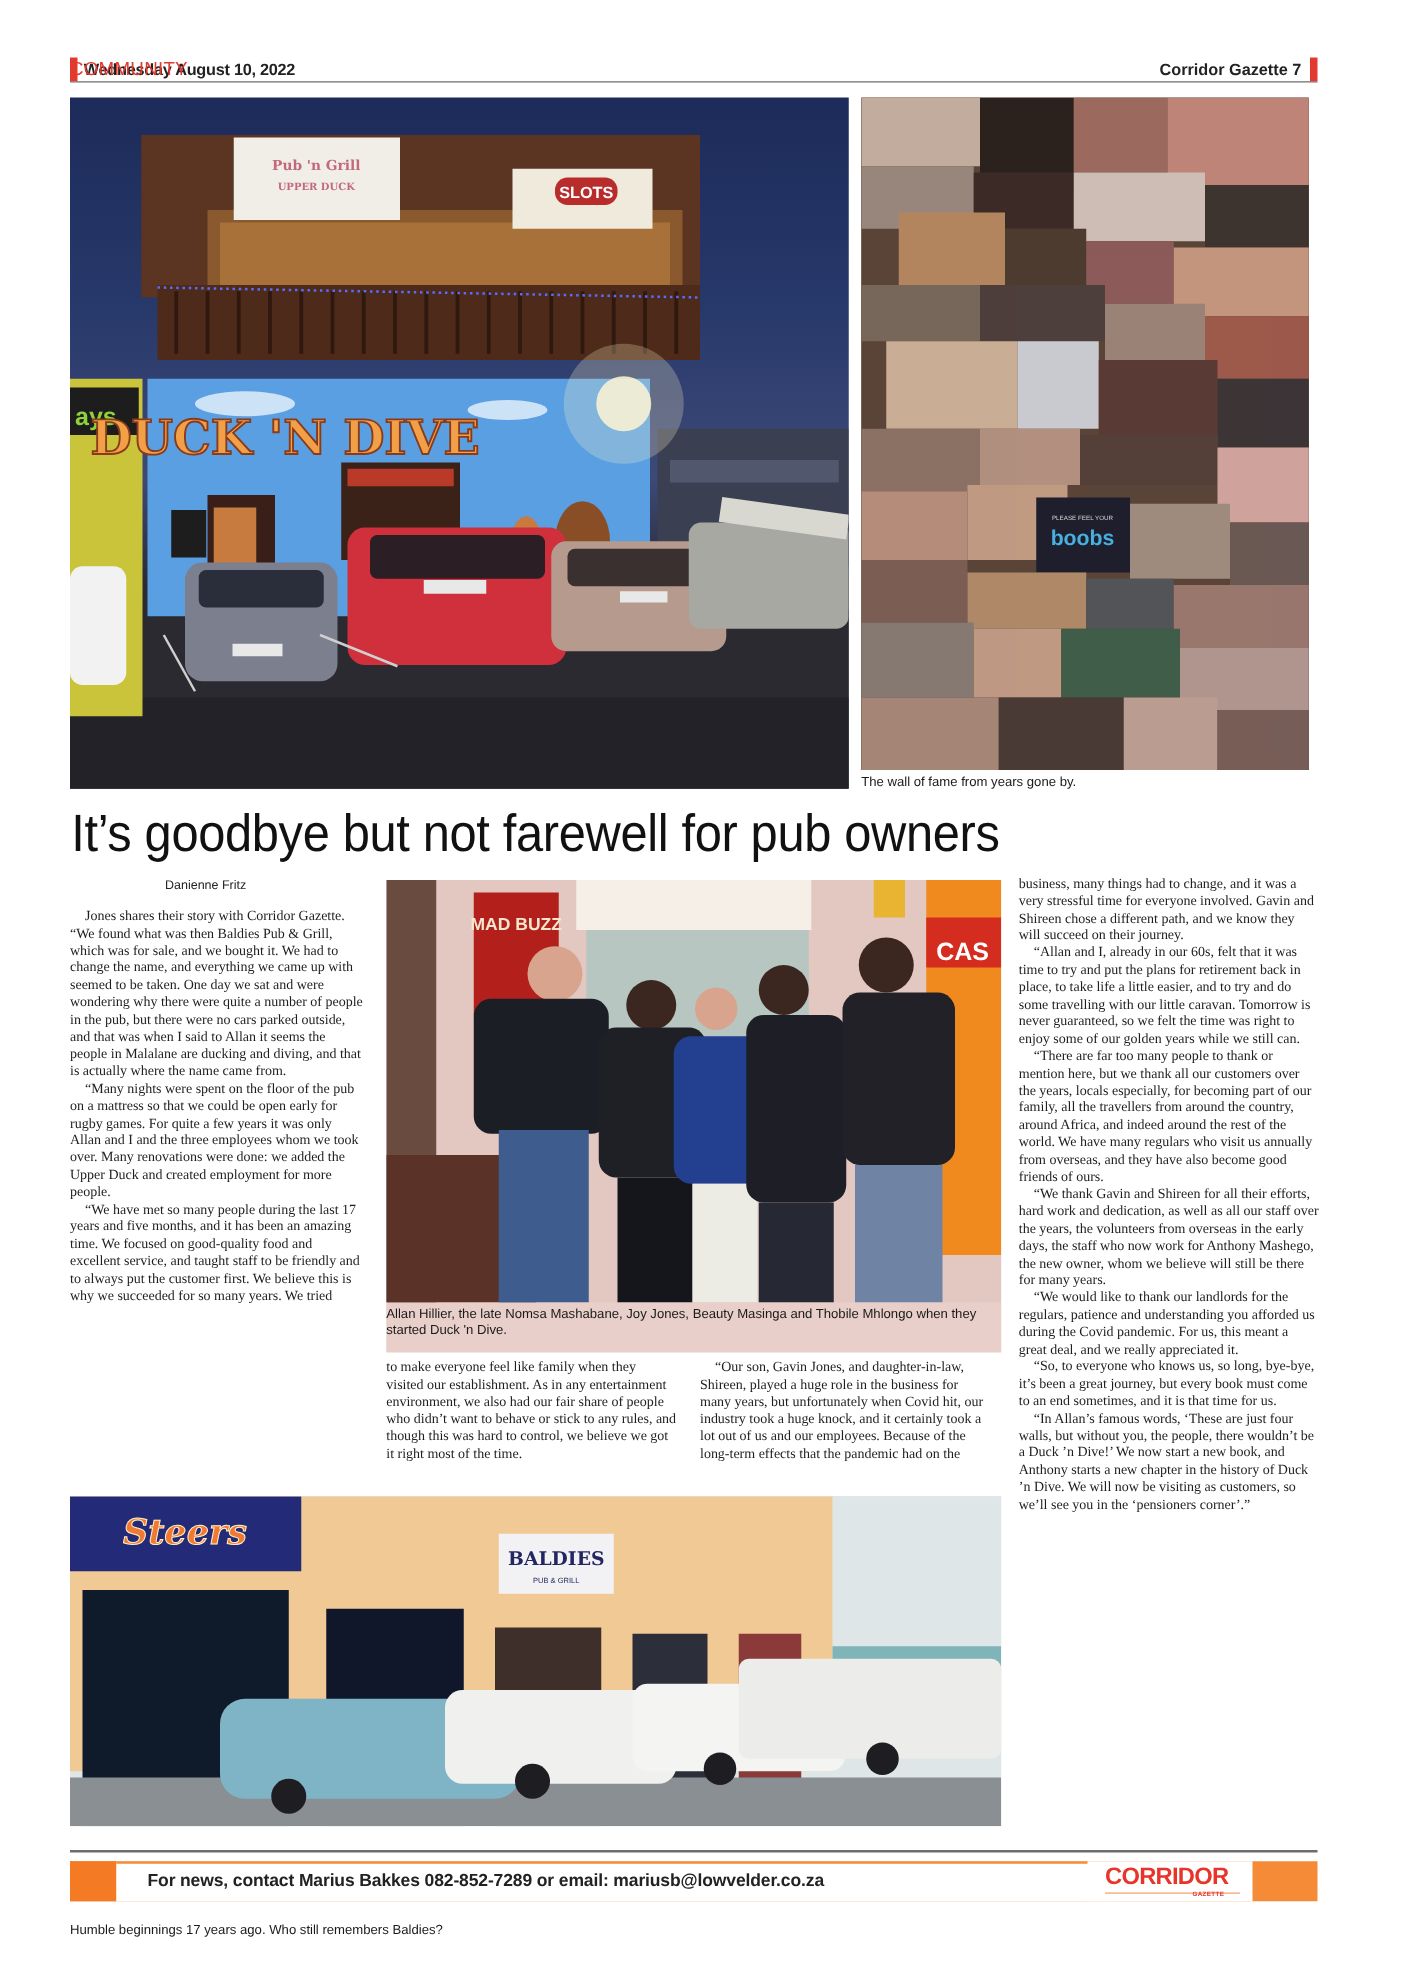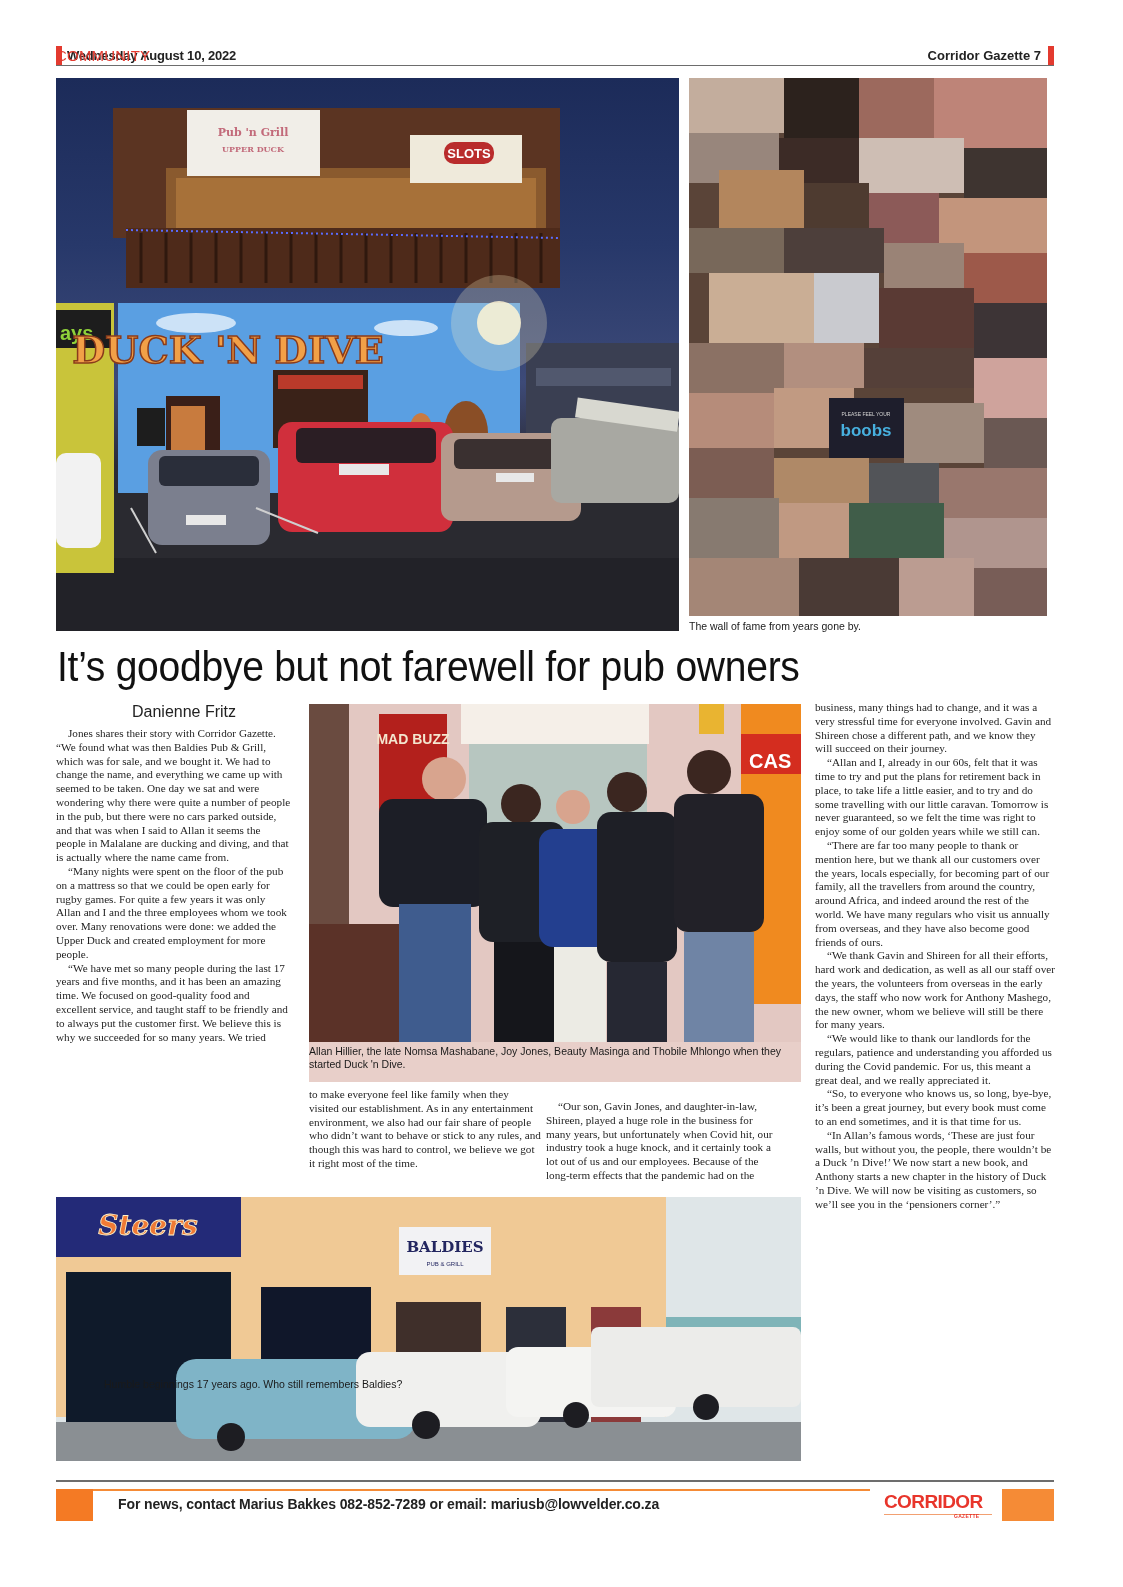--- a/index.html
+++ b/index.html
@@ -18,27 +18,27 @@
   .photo { position: absolute; overflow: hidden; }
   #photo-pub { left: 56px; top: 78px; width: 623px; height: 553px;
     background: linear-gradient(180deg, #1c2b59 0%, #27386a 30%, #3d4a78 55%, #2b2b36 70%, #26262c 100%); }
   #photo-wall { left: 689px; top: 78px; width: 358px; height: 538px; background: #6b4e3f; }
   #photo-staff { left: 309px; top: 704px; width: 492px; height: 378px; background: #e8cfc9; }
   #photo-baldies { left: 56px; top: 1197px; width: 745px; height: 264px; background: #d9e2e4; }
 
   .caption { position: absolute; font-family: "Liberation Sans", sans-serif; font-size: 10.5px; color: #1a1a1a; line-height: 13px; }
 
   .headline { position: absolute; left: 57px; top: 643px; font-family: "Liberation Sans", sans-serif; font-size: 42px; font-weight: normal; color: #111; letter-spacing: -0.3px; white-space: nowrap; transform: scaleX(0.93); transform-origin: left top; }
-  .byline { position: absolute; left: 132px; top: 703px; font-family: "Liberation Sans", sans-serif; font-size: 16px; color: #222; }
+  .byline { position: absolute; left: 132px; top: 703px; font-family: "Liberation Sans", sans-serif; font-size: 10px; color: #222; }
 
   .col { position: absolute; font-family: "Liberation Serif", serif; font-size: 11.2px; line-height: 13.8px; color: #1e1e1e; text-align: left; }
   .col p { text-indent: 12px; }
   #col-1 { left: 56px; top: 727px; width: 236px; }
   #col-2 { left: 309px; top: 1088px; width: 232px; }
-  #col-3 { left: 546px; top: 1088px; width: 232px; margin-top: 12px; }
+  #col-3 { left: 560px; top: 1088px; width: 232px; }
   #col-4 { left: 815px; top: 701px; width: 240px; }
 
   .rule-bottom { position: absolute; left: 56px; top: 1480px; width: 998px; height: 2px; background: #6d6d6d; }
 
   .footer { position: absolute; left: 56px; top: 1489px; width: 998px; height: 32px; background: #f58b36; }
   .footer .bar-l { position: absolute; left: 0; top: 0; width: 37px; height: 32px; background: #f47a24; }
   .footer .panel { position: absolute; left: 37px; top: 0; width: 800px; height: 32px; background: #ffffff; border-top: 2px solid #f58b36; }
   .footer .contact { position: absolute; left: 62px; top: 7px; font-family: "Liberation Sans", sans-serif; font-weight: bold; font-size: 14px; color: #222; letter-spacing: -0.1px; }
   .footer .logo-box { position: absolute; left: 814px; top: 0; width: 132px; height: 32px; background: #ffffff; }
   .footer .logo { position: absolute; left: 828px; top: 2px; font-family: "Liberation Sans", sans-serif; font-weight: bold; font-size: 19px; color: #e8352b; letter-spacing: -0.6px; }
@@ -268,21 +268,21 @@
     <rect x="120" y="162" width="240" height="80" rx="20" fill="#7fb4c7"></rect>
     <rect x="300" y="155" width="185" height="75" rx="14" fill="#f0f0ee"></rect>
     <rect x="450" y="150" width="170" height="70" rx="12" fill="#f4f4f2"></rect>
     <rect x="535" y="130" width="210" height="80" rx="8" fill="#ececea"></rect>
     <circle cx="175" cy="240" r="14" fill="#1d1d22"></circle>
     <circle cx="370" cy="228" r="14" fill="#1d1d22"></circle>
     <circle cx="520" cy="218" r="13" fill="#1d1d22"></circle>
     <circle cx="650" cy="210" r="13" fill="#1d1d22"></circle>
   </svg>
 </div>
-<div class="caption" style="left:56px; top:1378px;margin-left:48px;">Humble beginnings 17 years ago. Who still remembers Baldies?</div>
+<div class="caption" style="left:56px; top:1538px;">Humble beginnings 17 years ago. Who still remembers Baldies?</div>
 
 <div class="rule-bottom"></div>
 
 <div class="footer">
   <div class="bar-l"></div>
   <div class="panel"></div>
   <span class="contact">For news, contact Marius Bakkes 082-852-7289 or email: mariusb@lowvelder.co.za</span>
   <div class="logo-box"></div>
   <span class="logo">CORRIDOR</span>
   <div class="logo-underline"></div>

